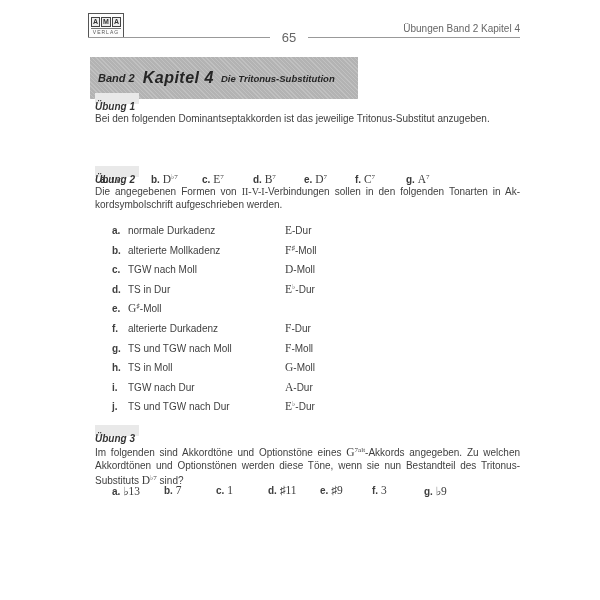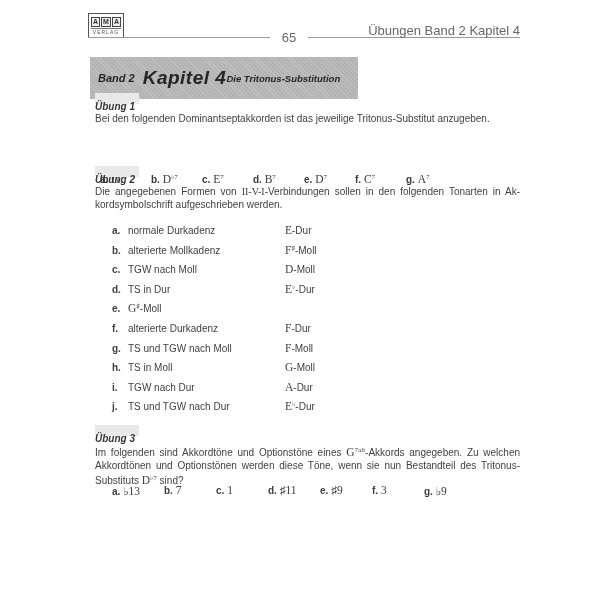--- a/index.html
+++ b/index.html
@@ -10,30 +10,30 @@
   .logo{position:absolute;left:88px;top:13px;width:34px;height:23px;border:1px solid #555;
         background:#fdfdfd;display:flex;flex-direction:column;align-items:center;justify-content:center;}
   .logo-letters{display:flex;gap:1px;margin-top:1px;}
   .logo-letters span{display:inline-block;border:1px solid #444;font-size:7px;line-height:8px;
         font-weight:bold;color:#333;padding:0 1px;background:#eee;}
   .logo-sub{font-size:5px;letter-spacing:1px;color:#555;margin-top:1px;border-top:1px solid #777;width:90%;text-align:center;}
   .rule{position:absolute;height:1px;background:#999;top:37px;}
   .rule-left{left:88px;width:182px;}
   .rule-right{left:308px;width:212px;}
   .page-num{position:absolute;left:272px;top:30px;width:34px;text-align:center;font-size:13px;color:#666;}
-  .running-title{position:absolute;right:80px;top:23px;font-size:13px;color:#666;}
+  .running-title{position:absolute;right:80px;top:23px;font-size:10px;color:#666;}
 
   
   .banner{position:absolute;left:90px;top:57px;width:268px;height:42px;
         background-color:#b3b3b3;
         background-image:repeating-linear-gradient(45deg,rgba(255,255,255,.18) 0 1px,transparent 1px 3px);
         display:flex;align-items:center;padding-left:8px;box-sizing:border-box;
         font-style:italic;font-weight:bold;color:#252525;}
   .banner .band{font-size:11px;margin-right:8px;white-space:nowrap;}
-  .banner .chapter{font-size:19px;white-space:nowrap;letter-spacing:.5px;}
+  .banner .chapter{font-size:16px;margin-right:7px;white-space:nowrap;letter-spacing:.5px;}
   .banner .subtitle{font-size:9.5px;white-space:nowrap;}
 
   
   .ex-title{position:absolute;left:95px;font-size:10px;font-weight:bold;font-style:italic;color:#333;
         padding:8px 4px 0 0;
         background:linear-gradient(#e9e9e9,#e9e9e9) no-repeat;background-size:100% 60%;background-position:0 0;}
   .ex-desc{position:absolute;left:95px;width:425px;font-size:10px;line-height:13px;color:#3f3f3f;
         text-align:justify;margin:0;hyphens:manual;}
   .serif, .chord, .kr, .roman, .tone{font-family:"Liberation Serif","DejaVu Sans",serif;}
   sup.s{font-size:7px;vertical-align:4px;letter-spacing:0;font-family:"Liberation Serif","DejaVu Sans",serif;}

